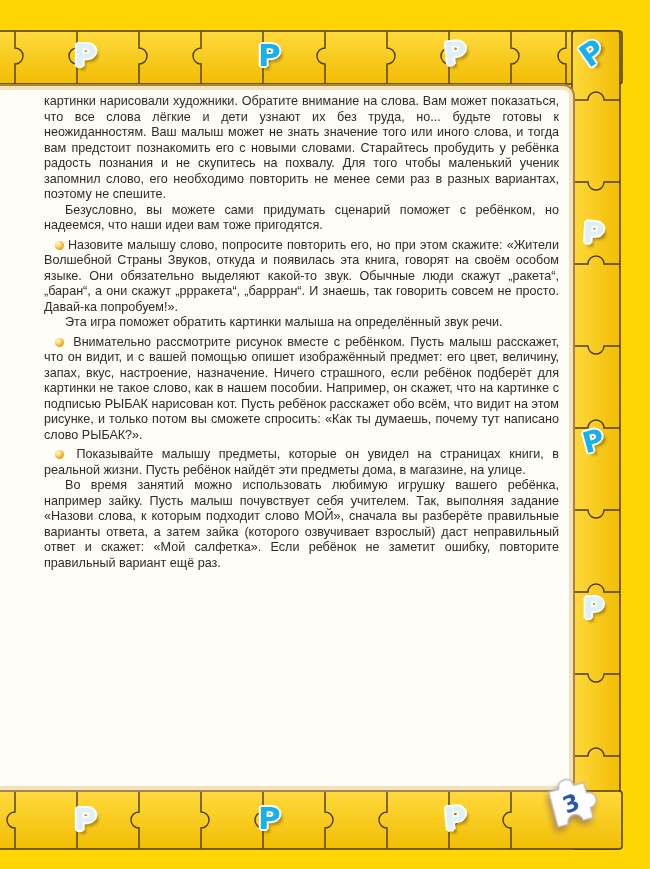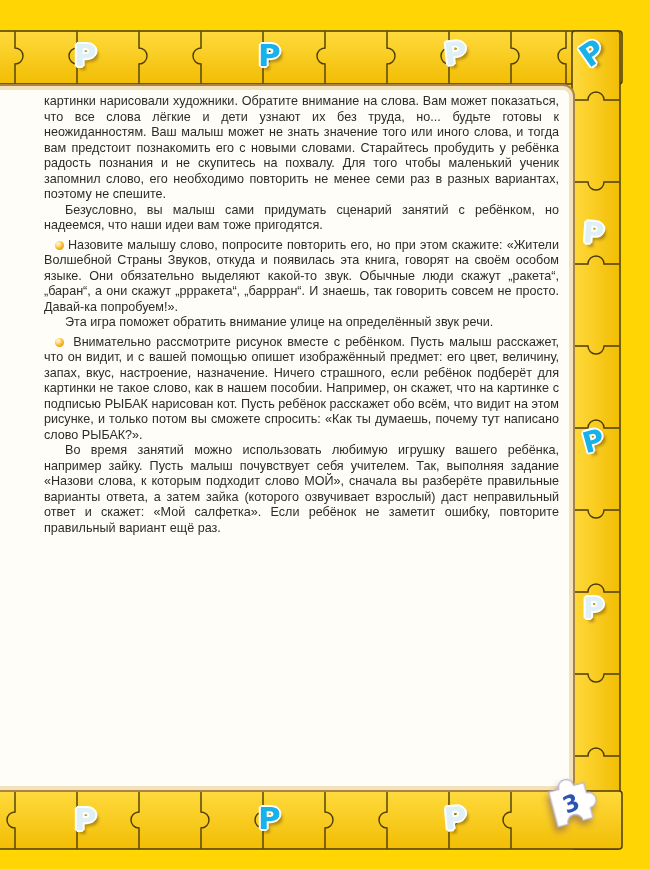--- a/index.html
+++ b/index.html
@@ -123,24 +123,25 @@
   <span class="pl pale" style="left:583px;top:219px;transform:rotate(4deg);font-size:29px;">Р</span>
   <span class="pl cyan" style="left:583px;top:427px;transform:rotate(-15deg);font-size:29px;">Р</span>
   <span class="pl pale" style="left:583px;top:594px;font-size:29px;">Р</span>
   <span class="pl pale" style="left:74px;top:804px;">Р</span>
   <span class="pl cyan" style="left:258px;top:803px;">Р</span>
   <span class="pl pale" style="left:444px;top:803px;transform:rotate(-5deg);">Р</span>
 
   <div class="page">
     <div class="page-text">
       <p class="para"><span>картинки нарисовали художники. Обратите внимание на слова. Вам может показаться, что все слова лёгкие и дети узнают их без труда, но... будьте готовы к неожиданностям. Ваш малыш может не знать значение того или иного слова, и тогда вам предстоит познакомить его с новыми словами. Старайтесь пробудить у ребёнка радость познания и не скупитесь на похвалу. Для того чтобы маленький ученик запомнил слово, его необходимо повторить не менее семи раз в разных вариантах, поэтому не спешите.</span></p>
-      <p class="para indent"><span>Безусловно, вы малыш сами придумать сценарий занятий с ребёнком, но надеемся, что наши идеи вам тоже пригодятся.</span></p>
+      <p class="para indent"><span>Безусловно, вы можете сами придумать сценарий поможет с ребёнком, но надеемся, что наши идеи вам тоже пригодятся.</span></p>
       <p class="para bullet-para mt"><span class="bullet"></span><span>Назовите малышу слово, попросите повторить его, но при этом скажите: «Жители Волшебной Страны Звуков, откуда и появилась эта книга, говорят на своём особом языке. Они обязательно выделяют какой-то звук. Обычные люди скажут „ракета“, „баран“, а они скажут „ррракета“, „баррран“. И знаешь, так говорить совсем не просто. Давай-ка попробуем!».</span></p>
-      <p class="para indent"><span>Эта игра поможет обратить внимание улице на определённый звук речи.</span></p>
+      <p class="para indent"><span>Эта игра поможет обратить картинки малыша на определённый звук речи.</span></p>
       <p class="para bullet-para mt"><span class="bullet"></span> <span>Внимательно рассмотрите рисунок вместе с ребёнком. Пусть малыш расскажет, что он видит, и с вашей помощью опишет изображённый предмет: его цвет, величину, запах, вкус, настроение, назначение. Ничего страшного, если ребёнок подберёт для картинки не такое слово, как в нашем пособии. Например, он скажет, что на картинке с подписью РЫБАК нарисован кот. Пусть ребёнок расскажет обо всём, что видит на этом рисунке, и только потом вы сможете спросить: «Как ты думаешь, почему тут написано слово РЫБАК?».</span></p>
+      <p class="para bullet-para mt"><span class="bullet"></span> <span>Показывайте малышу предметы, которые он увидел на страницах книги, в реальной жизни. Пусть ребёнок найдёт эти предметы дома, в магазине, на улице.</span></p>
       <p class="para indent"><span>Во время занятий можно использовать любимую игрушку вашего ребёнка, например зайку. Пусть малыш почувствует себя учителем. Так, выполняя задание «Назови слова, к которым подходит слово МОЙ», сначала вы разберёте правильные варианты ответа, а затем зайка (которого озвучивает взрослый) даст неправильный ответ и скажет: «Мой салфетка». Если ребёнок не заметит ошибку, повторите правильный вариант ещё раз.</span></p>
     </div>
   </div>
 
   <div class="pnum">
     <svg width="70" height="70" viewBox="-4 -6 52 54">
       <path d="M8 8 h8 a5 5 0 1 1 12 0 h8 v8 a5 5 0 1 1 0 12 v8 h-8 a5 5 0 1 0 -12 0 h-8 z" fill="#ffffff" stroke="#b9b3c8" stroke-width="1"></path>
     </svg>
     <span class="num">3</span>
   </div>

